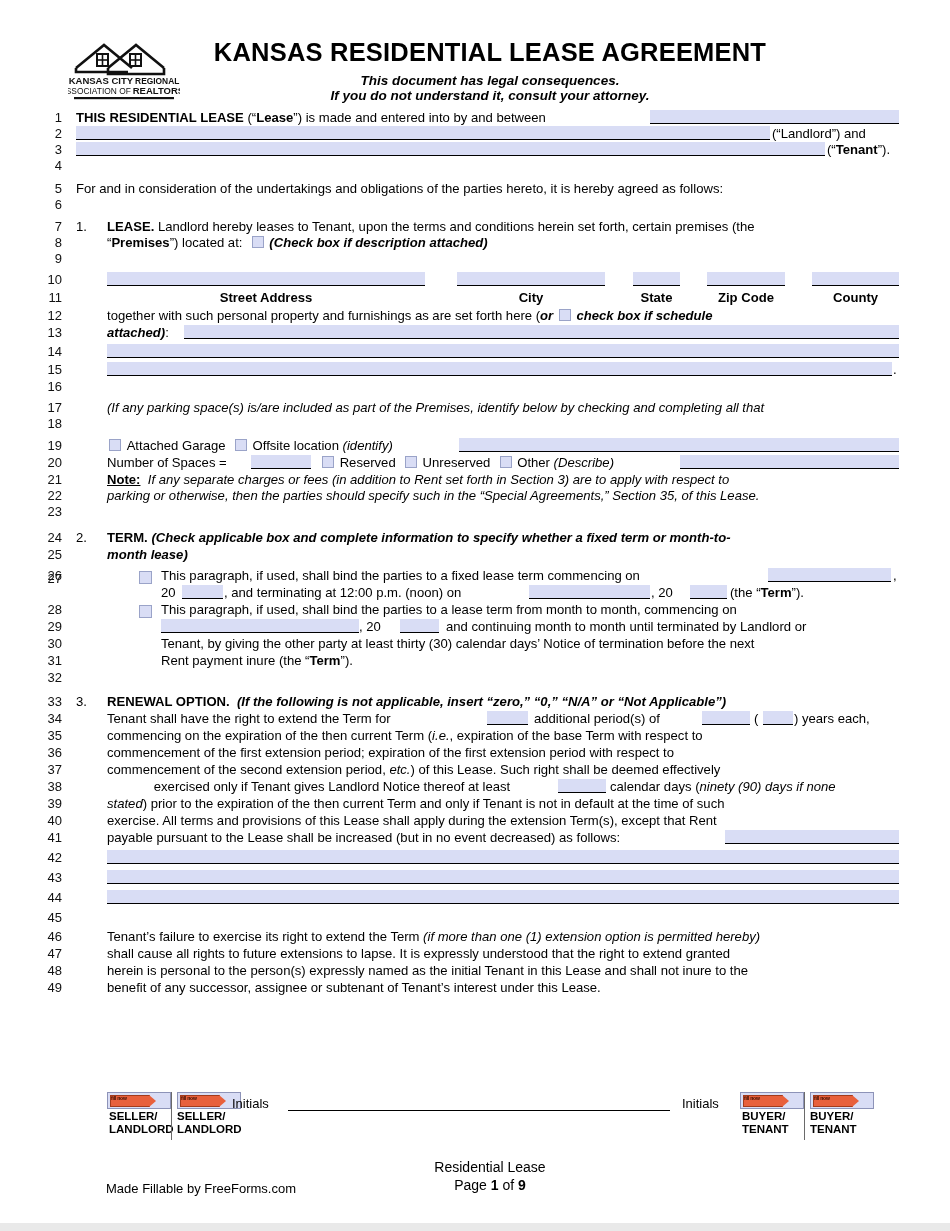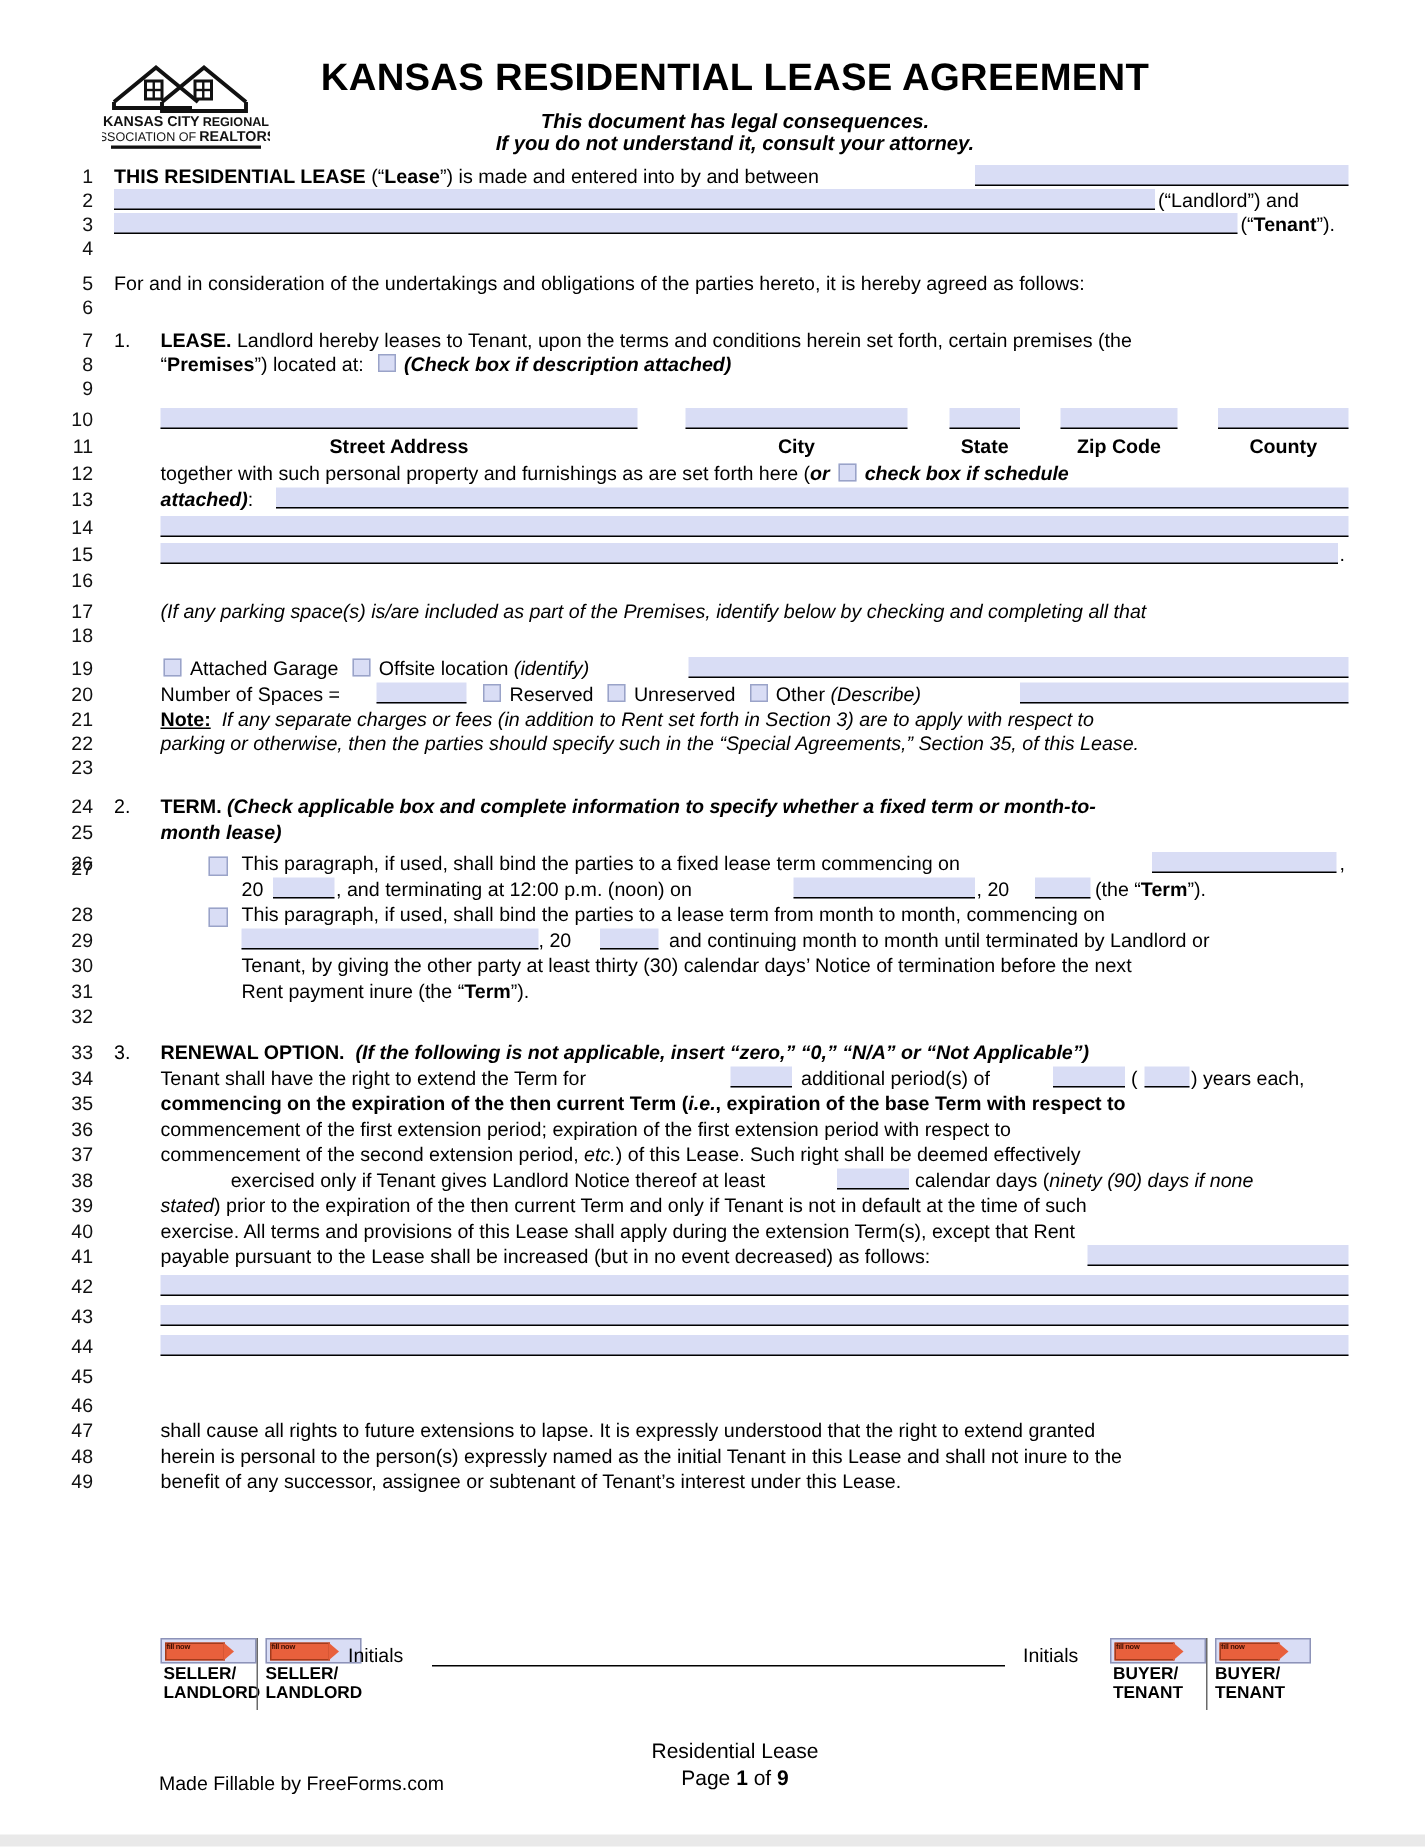--- a/index.html
+++ b/index.html
@@ -242,36 +242,37 @@
   <div class="row" style="left:107px;top:694px;width:800px;"><b>RENEWAL OPTION.</b>&nbsp;&nbsp;<span class="bi">(If the following is not applicable, insert “zero,” “0,” “N/A” or “Not Applicable”)</span></div>
 
   <div class="row" style="left:107px;top:711px;width:380px;">Tenant shall have the right to extend the Term for</div>
   <div class="fldline" style="left:487px;top:711px;width:41px;"></div>
   <div class="row" style="left:534px;top:711px;width:170px;">additional period(s) of</div>
   <div class="fldline" style="left:702px;top:711px;width:48px;"></div>
   <div class="row" style="left:754px;top:711px;width:14px;">(</div>
   <div class="fldline" style="left:763px;top:711px;width:30px;"></div>
   <div class="row" style="left:794px;top:711px;width:120px;">) years each,</div>
 
-  <div class="row" style="left:107px;top:728px;width:800px;font-weight:bold;"><span>commencing on the expiration of the then current Term (</span><i>i.e.</i><span>, expiration of the base Term with respect to</span></div>
+  <div class="row" style="left:107px;top:728px;width:800px;"><span>commencing on the expiration of the then current Term (</span><i>i.e.</i><span>, expiration of the base Term with respect to</span></div>
   <div class="row" style="left:107px;top:745px;width:800px;">commencement of the first extension period; expiration of the first extension period with respect to</div>
   <div class="row" style="left:107px;top:762px;width:800px;"><span>commencement of the second extension period, </span><i>etc.</i><span>) of this Lease. Such right shall be deemed effectively</span></div>
 
   <div class="row" style="left:107px;top:779px;width:450px;text-align:center;">exercised only if Tenant gives Landlord Notice thereof at least</div>
   <div class="fldline" style="left:558px;top:779px;width:48px;"></div>
   <div class="row" style="left:610px;top:779px;width:310px;"><span>calendar days (</span><i>ninety (90) days if none</i></div>
 
   <div class="row" style="left:107px;top:796px;width:800px;"><i>stated</i><span>) prior to the expiration of the then current Term and only if Tenant is not in default at the time of such</span></div>
   <div class="row" style="left:107px;top:813px;width:800px;">exercise.  All terms and provisions of this Lease shall apply during the extension Term(s), except that Rent</div>
   <div class="row" style="left:107px;top:830px;width:620px;">payable pursuant to the Lease shall be increased (but in no event decreased) as follows:</div>
   <div class="fldline" style="left:725px;top:830px;width:174px;"></div>
   <div class="fldline" style="left:107px;top:850px;width:792px;"></div>
   <div class="fldline" style="left:107px;top:870px;width:792px;"></div>
   <div class="fldline" style="left:107px;top:890px;width:792px;"></div>
 
+  <div class="row" style="left:107px;top:929px;width:810px;"><span>Tenant’s failure to exercise its right to extend the Term </span><i>(if more than one (1) extension option is permitted hereby)</i></div>
   <div class="row" style="left:107px;top:946px;width:810px;">shall cause all rights to future extensions to lapse.  It is expressly understood that the right to extend granted</div>
   <div class="row" style="left:107px;top:963px;width:810px;">herein is personal to the person(s) expressly named as the initial Tenant in this Lease and shall not inure to the</div>
   <div class="row" style="left:107px;top:980px;width:810px;">benefit of any successor, assignee or subtenant of Tenant’s interest under this Lease.</div>
 
   <div class="initblock" style="left:107px;top:1092px;">
     <div class="ibox">
       <div class="tag"></div>
       <div class="tagtxt">fill now</div>
     </div><div class="ibox" style="margin-left:6px;">
       <div class="tag"></div>

